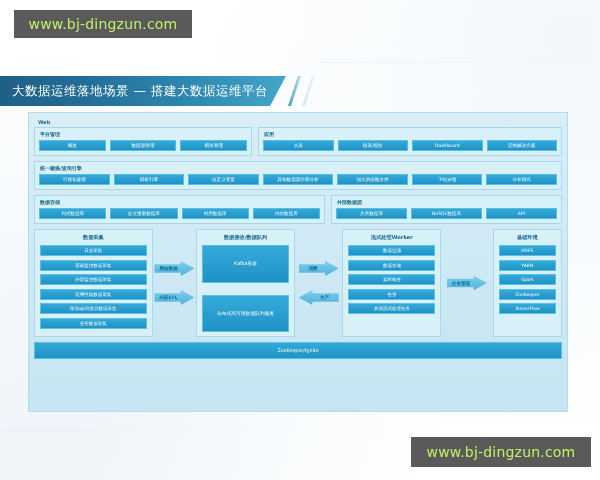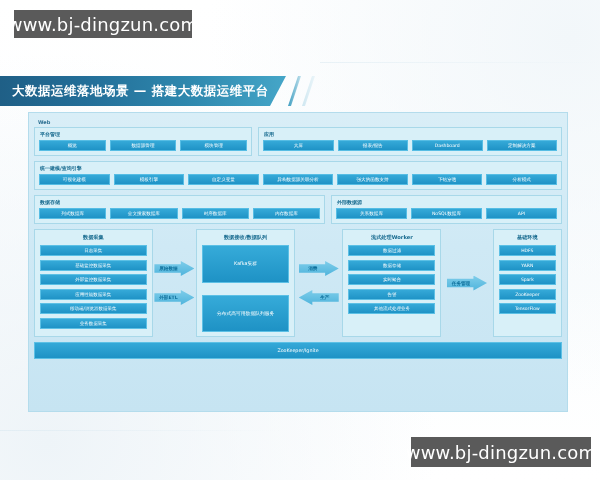--- a/index.html
+++ b/index.html
@@ -13,33 +13,33 @@
     background:
       radial-gradient(circle at 8% 92%, #eef4f8 0%, rgba(238,244,248,0) 55%),
       radial-gradient(circle at 95% 8%, #f2f7fa 0%, rgba(242,247,250,0) 50%),
       linear-gradient(180deg,#ffffff 0%, #fbfdfe 60%, #ffffff 100%);
   }
   
   .bg-streak{position:absolute;background:linear-gradient(90deg,rgba(210,228,238,.45),rgba(255,255,255,0));height:1px;}
 
   
   .watermark{
-    position:absolute;background:#5a5a5a;color:#ffffff;
+    position:absolute;background:#5a5a5a;color:#bef264;
     display:flex;align-items:center;justify-content:center;
-    font-size:18px;letter-spacing:.2px;white-space:nowrap;
+    font-size:14px;letter-spacing:.2px;white-space:nowrap;
   }
   #wm-top{left:14px;top:10px;width:178px;height:28px;}
   #wm-bottom{left:411px;top:437px;width:180px;height:30px;}
 
   
   .banner-wrap{position:absolute;left:0;top:76px;height:30px;width:318px;}
   .banner{
     position:absolute;left:0;top:0;height:30px;width:286px;
     background:linear-gradient(90deg,#1f5f86 0%, #236e98 30%, #2e87ad 65%, #45a6c8 100%);
-    color:#ffffff;font-size:12.5px;font-weight:bold;
+    color:#ffffff;font-size:12.5px;font-weight:normal;
     display:flex;align-items:center;padding-left:12px;
     box-sizing:border-box;
     clip-path:polygon(0 0, 100% 0, calc(100% - 16px) 100%, 0 100%);
     letter-spacing:.5px;
   }
   .banner-slash{
     position:absolute;top:0;height:30px;width:13px;
     background:linear-gradient(90deg,#3f9ec1,#bfe0ec);
     clip-path:polygon(10px 0, 100% 0, calc(100% - 10px) 100%, 0 100%);
   }

